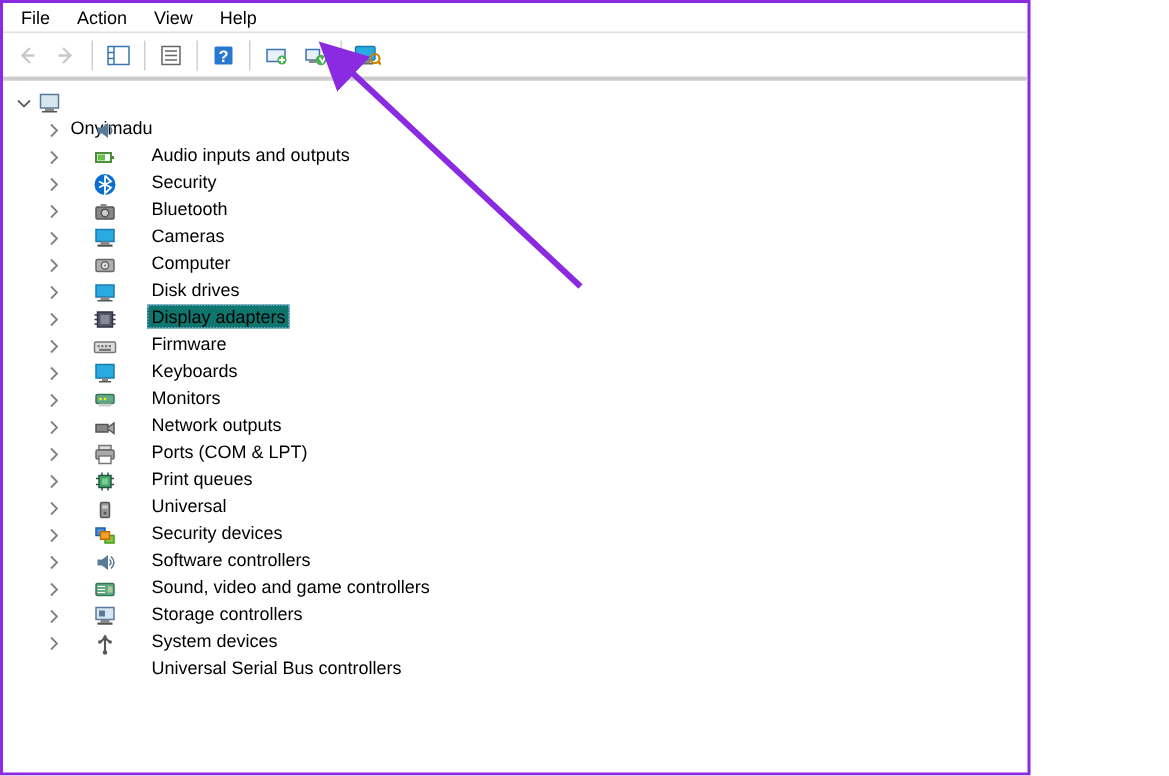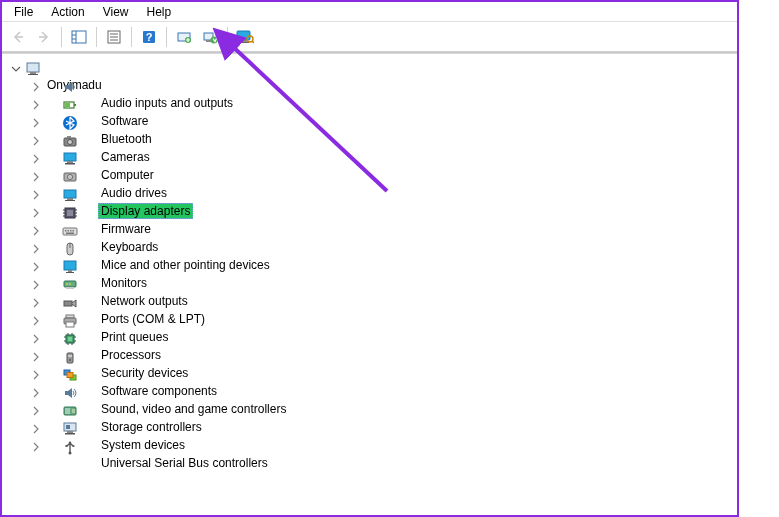--- a/index.html
+++ b/index.html
@@ -4,21 +4,21 @@
 <style>
   * { box-sizing: border-box; }
   body {
     margin: 0;
     font-family: "Segoe UI", Tahoma, sans-serif;
     font-size: 12px;
     background: #fff;
     color: #000;
   }
   .window {
-    width: 739px;
+    width: 687px;
     height: 517px;
     border: 2px solid #8a2be2;
     position: relative;
     overflow: hidden;
   }
   .menubar {
     display: flex;
     height: 20px;
     align-items: center;
     padding: 0 4px;
@@ -88,21 +88,21 @@
     display: flex;
     align-items: center;
     justify-content: center;
   }
   .label {
     padding: 1px 3px;
     cursor: default;
     margin-top: 32px;
   }
   .label.selected {
-    background: #22c55e;
+    background: #0f766e;
     border: 1px dotted #76a7d4;
     padding: 0 2px;
   }
   .arrow-annotation {
     position: absolute;
     pointer-events: none;
     z-index: 50;
   }
 </style>
 </head>
@@ -220,21 +220,21 @@
               <path d="M3 1 L7 5 L3 9" stroke="#808080" fill="none" stroke-width="1.2"></path>
             </svg>
           </span>
           <span class="icon-slot">
             <svg width="16" height="16" viewBox="0 0 16 16">
               <rect x="2" y="5" width="10" height="6" fill="none" stroke="#4a8a3a" stroke-width="1.3"></rect>
               <rect x="12" y="7" width="2" height="2" fill="#4a8a3a"></rect>
               <rect x="3" y="6" width="5" height="4" fill="#6ac04a"></rect>
             </svg>
           </span>
-          <span class="label">Software</span>
+          <span class="label">Security</span>
         </div>
         <div class="item-row">
           <span class="expander">
             <svg width="10" height="10" viewBox="0 0 10 10">
               <path d="M3 1 L7 5 L3 9" stroke="#808080" fill="none" stroke-width="1.2"></path>
             </svg>
           </span>
           <span class="icon-slot">
             <svg width="16" height="16" viewBox="0 0 16 16">
               <circle cx="8" cy="8" r="7" fill="#0a6ed1"></circle>
@@ -279,21 +279,21 @@
               <path d="M3 1 L7 5 L3 9" stroke="#808080" fill="none" stroke-width="1.2"></path>
             </svg>
           </span>
           <span class="icon-slot">
             <svg width="16" height="16" viewBox="0 0 16 16">
               <rect x="2" y="4" width="12" height="8" rx="1" fill="#b0b0b0" stroke="#666"></rect>
               <circle cx="8" cy="8" r="2.5" fill="#ddd" stroke="#666"></circle>
               <circle cx="8" cy="8" r="0.6" fill="#666"></circle>
             </svg>
           </span>
-          <span class="label">Audio drives</span>
+          <span class="label">Disk drives</span>
         </div>
         <div class="item-row">
           <span class="expander">
             <svg width="10" height="10" viewBox="0 0 10 10">
               <path d="M3 1 L7 5 L3 9" stroke="#808080" fill="none" stroke-width="1.2"></path>
             </svg>
           </span>
           <span class="icon-slot">
             <svg width="16" height="16" viewBox="0 0 16 16">
               <rect x="2" y="3" width="12" height="8" fill="#29abe2" stroke="#1a7bb0"></rect>
@@ -333,34 +333,20 @@
             <svg width="16" height="16" viewBox="0 0 16 16">
               <rect x="1" y="5" width="14" height="7" rx="1" fill="#ddd" stroke="#777"></rect>
               <rect x="3" y="7" width="1.5" height="1.5" fill="#777"></rect>
               <rect x="5.5" y="7" width="1.5" height="1.5" fill="#777"></rect>
               <rect x="8" y="7" width="1.5" height="1.5" fill="#777"></rect>
               <rect x="10.5" y="7" width="1.5" height="1.5" fill="#777"></rect>
               <rect x="4" y="9.5" width="8" height="1.5" fill="#777"></rect>
             </svg>
           </span>
           <span class="label">Keyboards</span>
-        </div>
-        <div class="item-row">
-          <span class="expander">
-            <svg width="10" height="10" viewBox="0 0 10 10">
-              <path d="M3 1 L7 5 L3 9" stroke="#808080" fill="none" stroke-width="1.2"></path>
-            </svg>
-          </span>
-          <span class="icon-slot">
-            <svg width="16" height="16" viewBox="0 0 16 16">
-              <rect x="5" y="2" width="6" height="12" rx="3" fill="#ccc" stroke="#666"></rect>
-              <line x1="8" y1="2" x2="8" y2="7" stroke="#666"></line>
-            </svg>
-          </span>
-          <span class="label">Mice and other pointing devices</span>
         </div>
         <div class="item-row">
           <span class="expander">
             <svg width="10" height="10" viewBox="0 0 10 10">
               <path d="M3 1 L7 5 L3 9" stroke="#808080" fill="none" stroke-width="1.2"></path>
             </svg>
           </span>
           <span class="icon-slot">
             <svg width="16" height="16" viewBox="0 0 16 16">
               <rect x="2" y="2" width="12" height="9" fill="#29abe2" stroke="#1a7bb0"></rect>
@@ -428,21 +414,21 @@
               <line x1="4" y1="6" x2="2" y2="6" stroke="#254"></line>
               <line x1="4" y1="10" x2="2" y2="10" stroke="#254"></line>
               <line x1="12" y1="6" x2="14" y2="6" stroke="#254"></line>
               <line x1="12" y1="10" x2="14" y2="10" stroke="#254"></line>
               <line x1="6" y1="4" x2="6" y2="2" stroke="#254"></line>
               <line x1="10" y1="4" x2="10" y2="2" stroke="#254"></line>
               <line x1="6" y1="12" x2="6" y2="14" stroke="#254"></line>
               <line x1="10" y1="12" x2="10" y2="14" stroke="#254"></line>
             </svg>
           </span>
-          <span class="label">Processors</span>
+          <span class="label">Universal</span>
         </div>
         <div class="item-row">
           <span class="expander">
             <svg width="10" height="10" viewBox="0 0 10 10">
               <path d="M3 1 L7 5 L3 9" stroke="#808080" fill="none" stroke-width="1.2"></path>
             </svg>
           </span>
           <span class="icon-slot">
             <svg width="16" height="16" viewBox="0 0 16 16">
               <rect x="5" y="4" width="6" height="10" rx="1" fill="#999" stroke="#555"></rect>
@@ -458,21 +444,21 @@
               <path d="M3 1 L7 5 L3 9" stroke="#808080" fill="none" stroke-width="1.2"></path>
             </svg>
           </span>
           <span class="icon-slot">
             <svg width="16" height="16" viewBox="0 0 16 16">
               <rect x="2" y="3" width="6" height="5" fill="#4a90d9" stroke="#1a60a9"></rect>
               <rect x="8" y="8" width="6" height="5" fill="#7ac943" stroke="#4a9913"></rect>
               <rect x="5" y="5.5" width="6" height="5" fill="#f0a030" stroke="#c07000"></rect>
             </svg>
           </span>
-          <span class="label">Software components</span>
+          <span class="label">Software controllers</span>
         </div>
         <div class="item-row">
           <span class="expander">
             <svg width="10" height="10" viewBox="0 0 10 10">
               <path d="M3 1 L7 5 L3 9" stroke="#808080" fill="none" stroke-width="1.2"></path>
             </svg>
           </span>
           <span class="icon-slot">
             <svg width="16" height="16" viewBox="0 0 16 16">
               <path d="M3 6 H6 L10 3 V13 L6 10 H3 Z" fill="#5a7a9a"></path>

